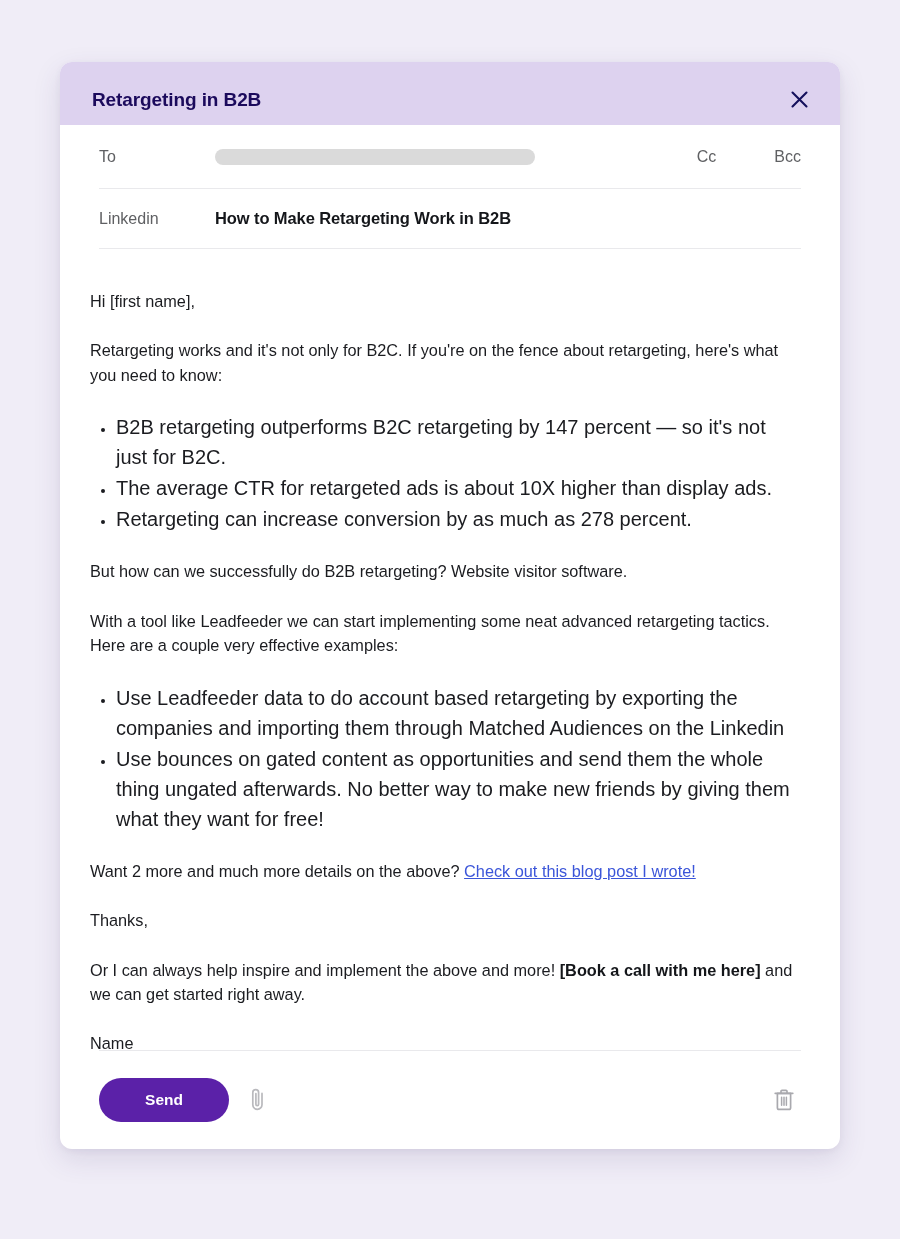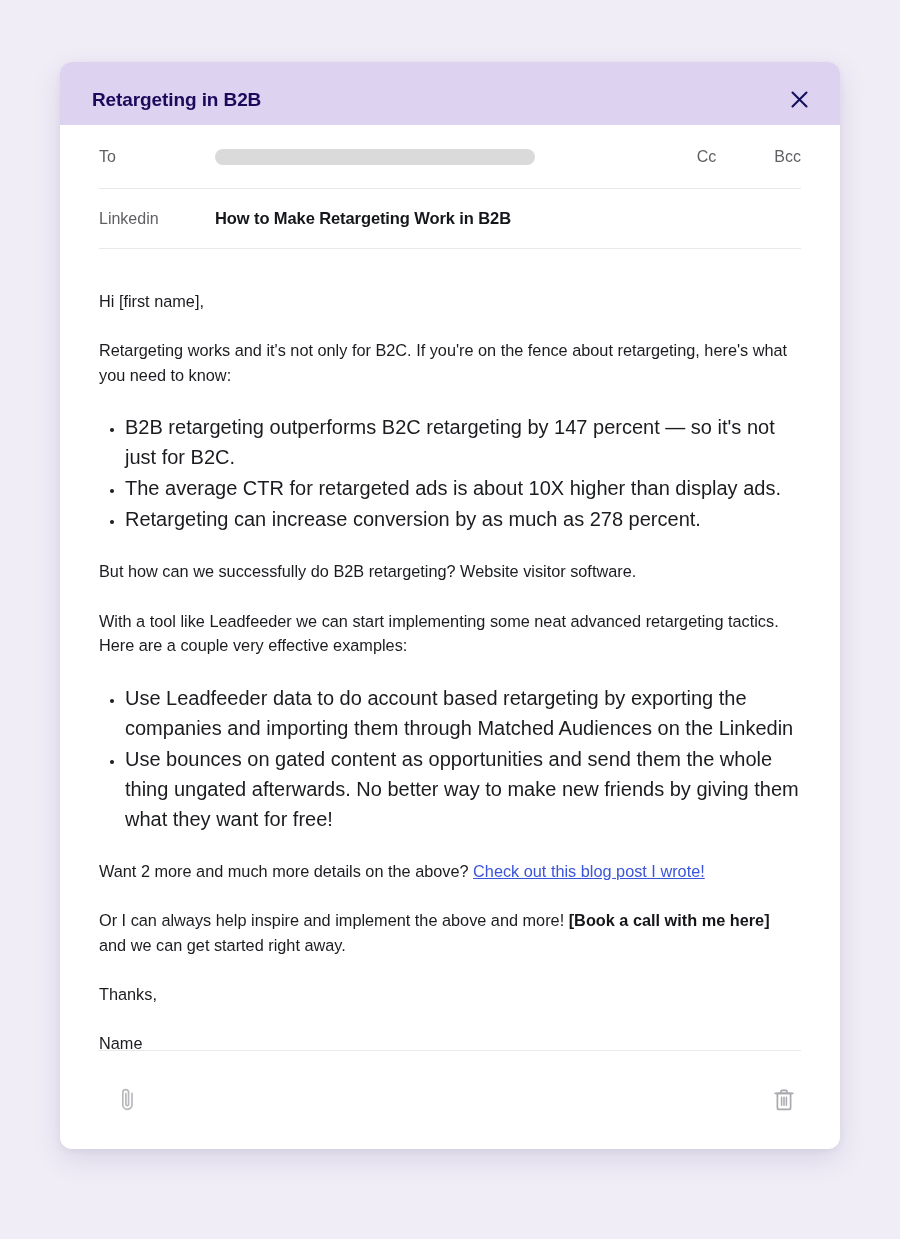--- a/index.html
+++ b/index.html
@@ -89,21 +89,21 @@
   .subject-value {
     font-size: 16.5px;
     font-weight: bold;
     color: #14161a;
     letter-spacing: -0.1px;
   }
 
   
   .mail-body {
     flex: 1 1 auto;
-    padding: 40px 39px 0 39px;
+    padding: 40px 39px 0 30px;
     overflow: hidden;
   }
   .mail-body p {
     margin: 0 0 25px 0;
     font-size: 16.3px;
     line-height: 1.5;
     color: #1b1c20;
   }
   .mail-body ul {
     margin: 0 0 25px 0;
@@ -204,29 +204,30 @@
 
     <p>With a tool like Leadfeeder we can start implementing some neat advanced retargeting tactics. Here are a couple very effective examples:</p>
 
     <ul>
       <li>Use Leadfeeder data to do account based retargeting by exporting the companies and importing them through Matched Audiences on the Linkedin</li>
       <li>Use bounces on gated content as opportunities and send them the whole thing ungated afterwards. No better way to make new friends by giving them what they want for free!</li>
     </ul>
 
     <p><span>Want 2 more and much more details on the above? </span><a class="body-link" href="#">Check out this blog post I wrote!</a></p>
 
+    <p>Thanks,</p>
+
     <p><span>Or I can always help inspire and implement the above and more! </span><span class="bold-inline">[Book a call with me here]</span><span> and we can get started right away.</span></p>
-
-    <p>Thanks,</p>
 
     <p>Name</p>
   </div>
 
   <div class="footer-divider"></div>
   <div class="card-footer">
+    <button class="send-btn">Send</button>
 
     <button class="icon-btn attach-btn">
       <svg width="22" height="26" viewBox="0 0 22 26">
         <path d="M15 6.4 v11.3 a4.6 4.6 0 0 1 -9.2 0 V5.6 a2.9 2.9 0 0 1 5.8 0 v11.7 a1.35 1.35 0 0 1 -2.7 0 V6.6" stroke="#b9b9bd" stroke-width="1.7" fill="none" stroke-linecap="round" stroke-linejoin="round"></path>
       </svg>
     </button>
 
     <span class="footer-spacer"></span>
 
     <button class="icon-btn">

